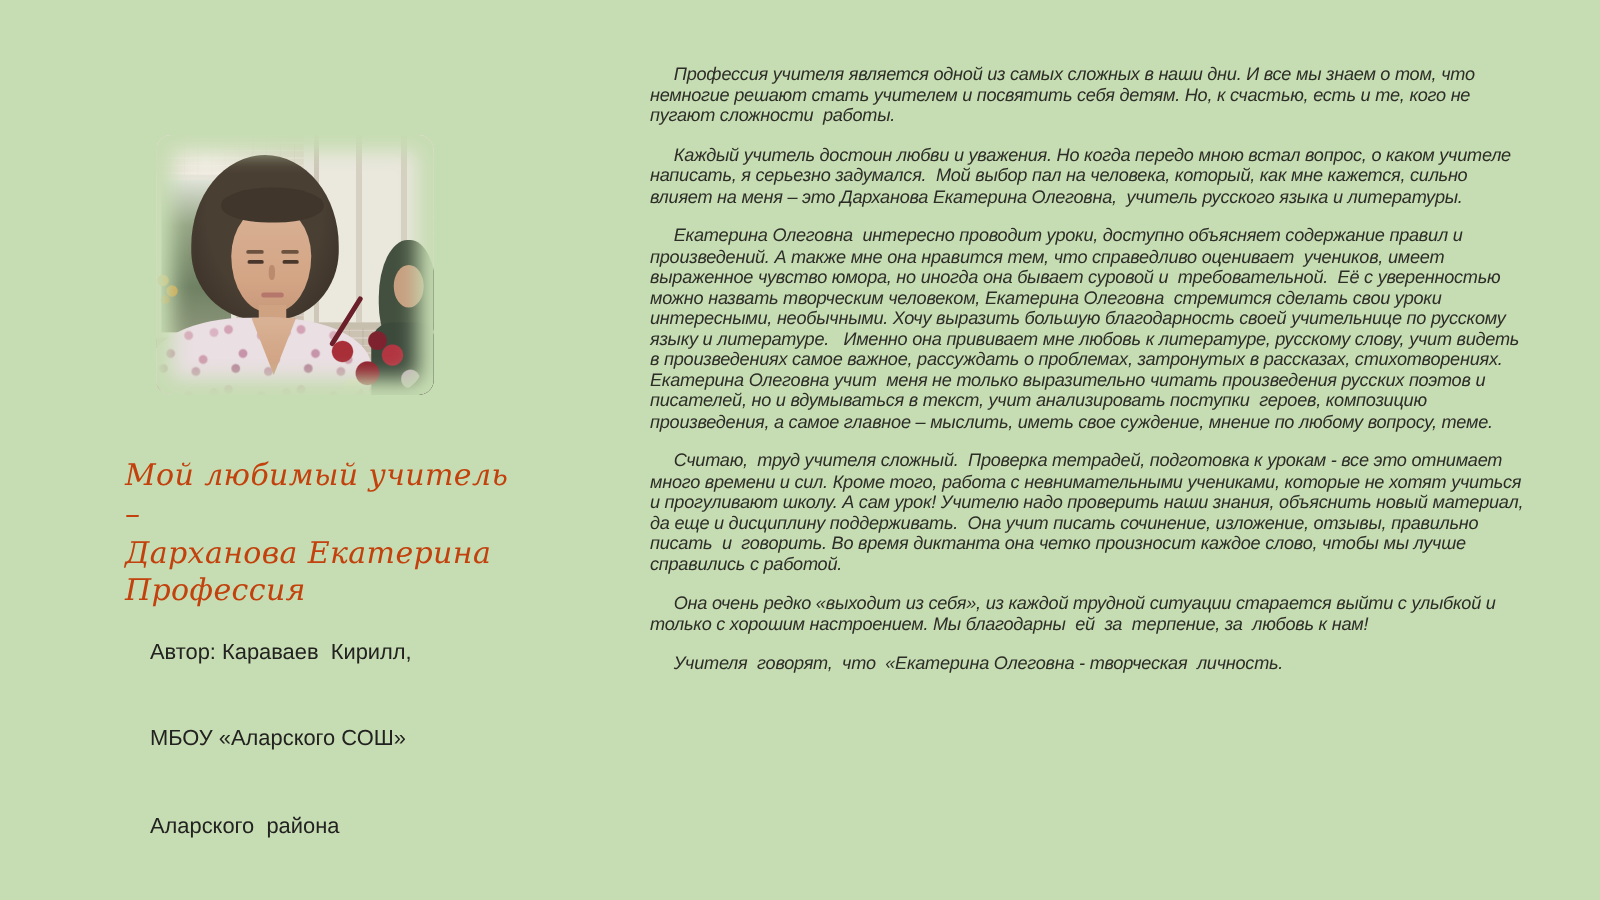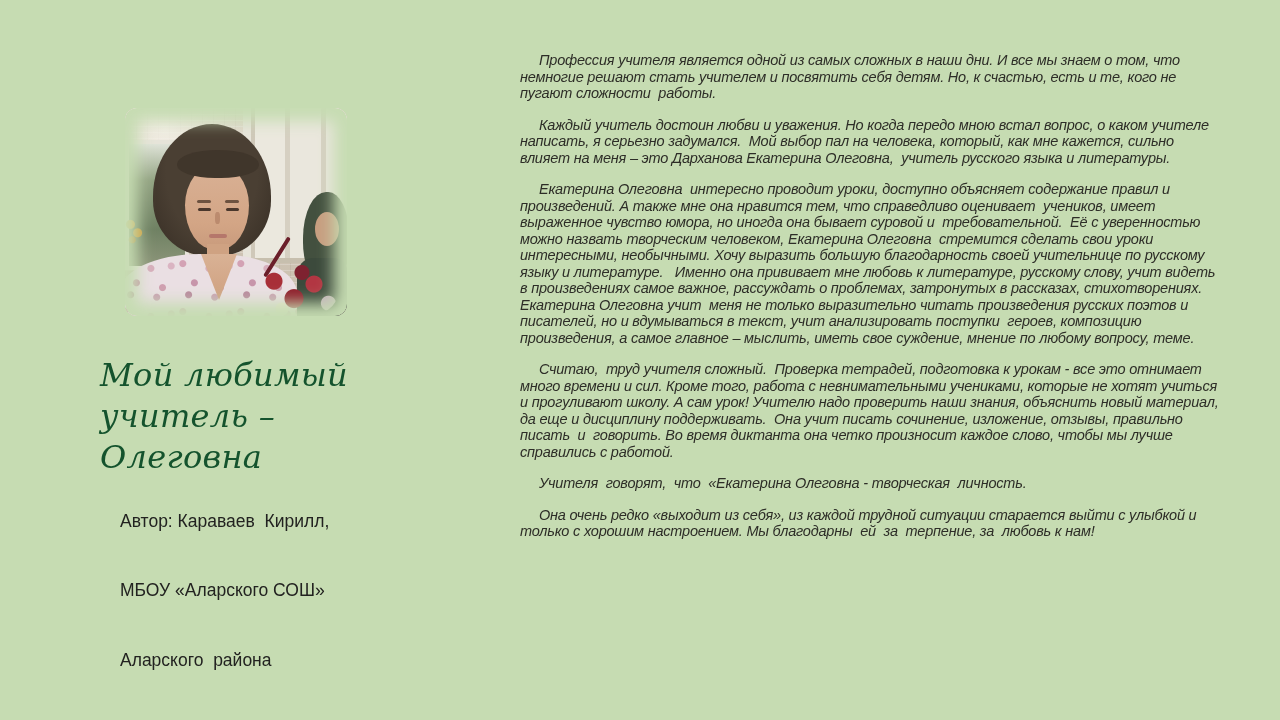--- a/index.html
+++ b/index.html
@@ -135,28 +135,28 @@
       radial-gradient(circle at 55% 25%, #7e2230 7px, transparent 8px),
       radial-gradient(circle at 88% 78%, #c4aebe 7px, transparent 8px),
       radial-gradient(circle at 30% 88%, #ece4d4 6px, transparent 7px);
     border-radius: 40%;
   }
 
   
   .title {
     position: absolute;
     left: 100px;
-    top: 334px;
+    top: 349px;
     width: 320px;
     font-family: "DejaVu Serif", serif;
     font-style: italic;
     font-weight: 500;
-    font-size: 32px;
+    font-size: 24px;
     line-height: 1.28;
-    color: #14532d;
+    color: #c2410c;
     letter-spacing: 0.3px;
   }
   .title span { display: block; }
   .author {
     position: absolute;
     left: 100px;
     top: 464px;
     width: 330px;
     font-size: 17.5px;
     line-height: 1.32;
@@ -207,31 +207,32 @@
     <div class="ph-mouth"></div>
     <div class="ph-neck"></div>
     <div class="ph-blouse"></div>
     <div class="ph-chest"></div>
     <div class="ph-stem"></div>
     <div class="ph-flowers"></div>
   </div>
 
   <h1 class="title">
     <span>Мой любимый учитель –</span>
-    <span>Олеговна</span>
+    <span>Дарханова Екатерина</span>
+    <span>Профессия</span>
   </h1>
 
   <div class="author">
     <span>Автор: Караваев  Кирилл,</span>
     <span>МБОУ «Аларского СОШ»</span>
     <span>Аларского  района</span>
   </div>
 
   <div class="essay">
     <p>Профессия учителя является одной из самых сложных в наши дни. И все мы знаем о том, что немногие решают стать учителем и посвятить себя детям. Но, к счастью, есть и те, кого не пугают сложности  работы.</p>
     <p>Каждый учитель достоин любви и уважения. Но когда передо мною встал вопрос, о каком учителе написать, я серьезно задумался.  Мой выбор пал на человека, который, как мне кажется, сильно влияет на меня – это Дарханова Екатерина Олеговна,  учитель русского языка и литературы.</p>
     <p>Екатерина Олеговна  интересно проводит уроки, доступно объясняет содержание правил и произведений. А также мне она нравится тем, что справедливо оценивает  учеников, имеет выраженное чувство юмора, но иногда она бывает суровой и  требовательной.  Её с уверенностью можно назвать творческим человеком, Екатерина Олеговна  стремится сделать свои уроки интересными, необычными. Хочу выразить большую благодарность своей учительнице по русскому языку и литературе.   Именно она прививает мне любовь к литературе, русскому слову, учит видеть в произведениях самое важное, рассуждать о проблемах, затронутых в рассказах, стихотворениях. Екатерина Олеговна учит  меня не только выразительно читать произведения русских поэтов и писателей, но и вдумываться в текст, учит анализировать поступки  героев, композицию произведения, а самое главное – мыслить, иметь свое суждение, мнение по любому вопросу, теме.</p>
     <p>Считаю,  труд учителя сложный.  Проверка тетрадей, подготовка к урокам - все это отнимает много времени и сил. Кроме того, работа с невнимательными учениками, которые не хотят учиться и прогуливают школу. А сам урок! Учителю надо проверить наши знания, объяснить новый материал, да еще и дисциплину поддерживать.  Она учит писать сочинение, изложение, отзывы, правильно писать  и  говорить. Во время диктанта она четко произносит каждое слово, чтобы мы лучше справились с работой.</p>
+    <p>Она очень редко «выходит из себя», из каждой трудной ситуации старается выйти с улыбкой и только с хорошим настроением. Мы благодарны  ей  за  терпение, за  любовь к нам!</p>
     <p>Учителя  говорят,  что  «Екатерина Олеговна - творческая  личность.</p>
-    <p>Она очень редко «выходит из себя», из каждой трудной ситуации старается выйти с улыбкой и только с хорошим настроением. Мы благодарны  ей  за  терпение, за  любовь к нам!</p>
   </div>
 
 </div>
 
 </body></html>

